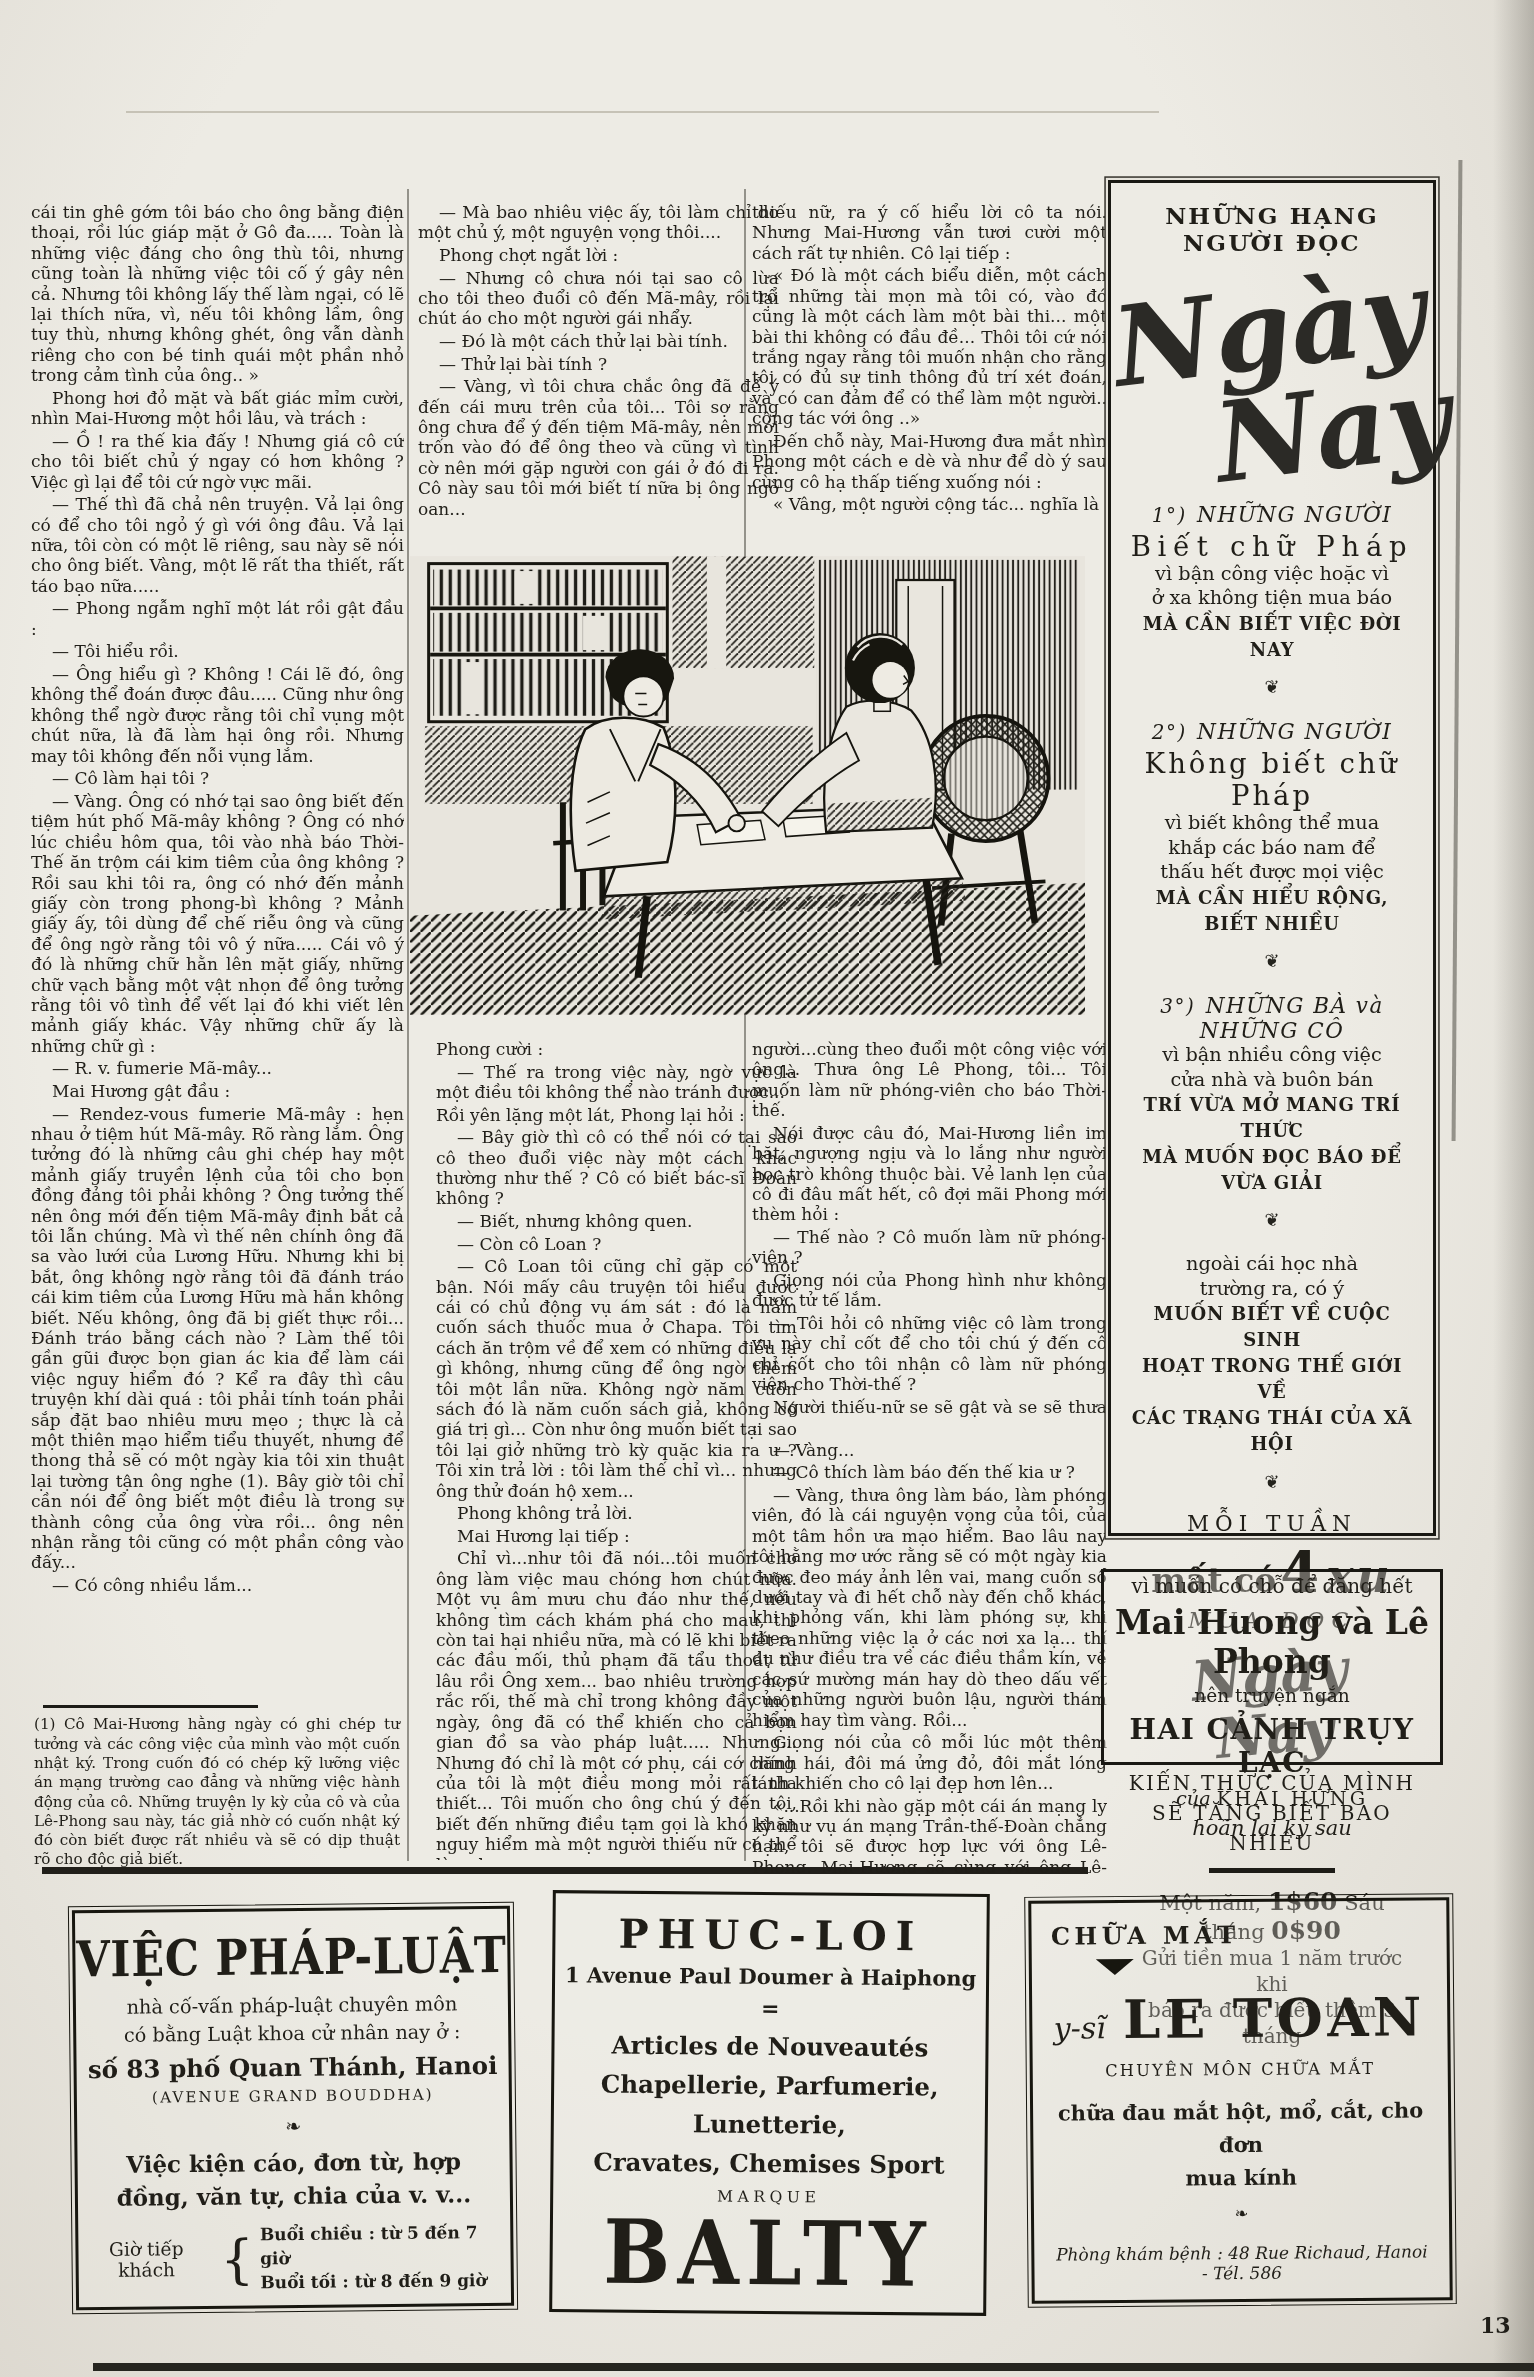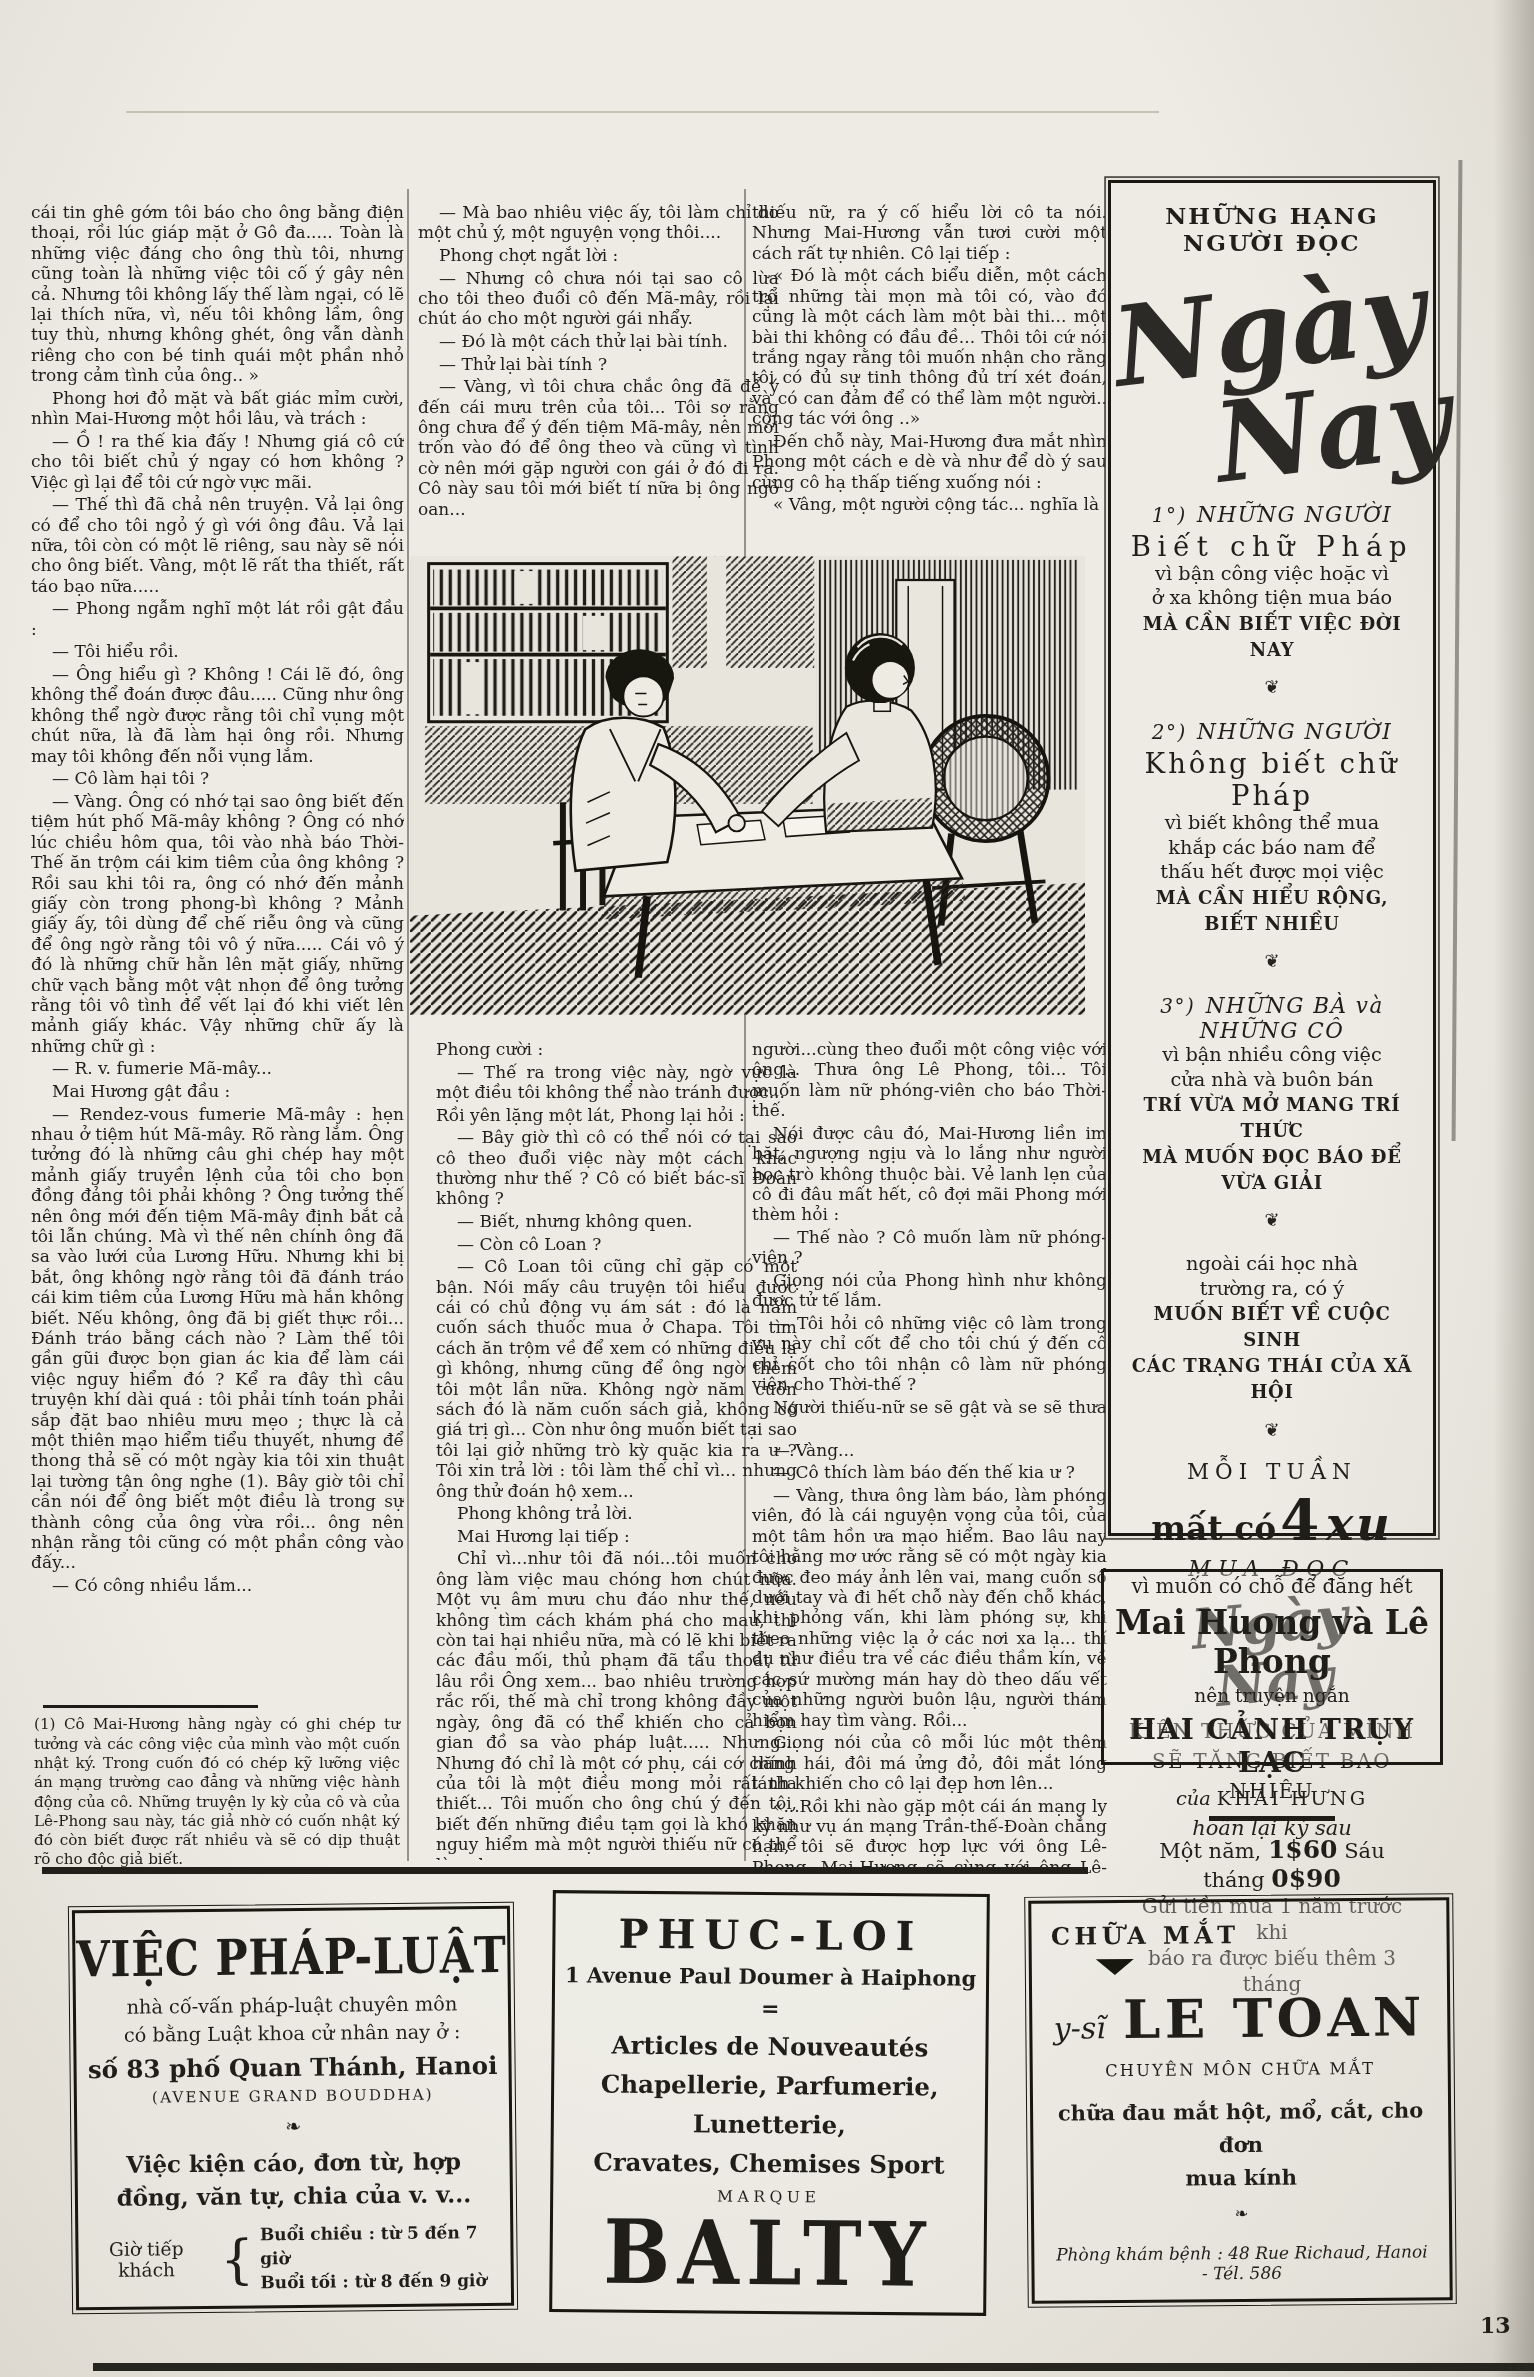--- a/index.html
+++ b/index.html
@@ -299,20 +299,21 @@
     <div class="reader-line">cửa nhà và buôn bán</div>
     <div class="reader-caps">TRÍ VỪA MỞ MANG TRÍ THỨC</div>
     <div class="reader-caps">MÀ MUỐN ĐỌC BÁO ĐỂ VỪA GIẢI</div>
     <div class="ornament">❦</div>
   </div>
 
   <div class="reader">
     <div class="reader-line">ngoài cái học nhà</div>
     <div class="reader-line">trường ra, có ý</div>
     <div class="reader-caps">MUỐN BIẾT VỀ CUỘC SINH</div>
+    <div class="reader-caps">HOẠT TRONG THẾ GIỚI VỀ</div>
     <div class="reader-caps">CÁC TRẠNG THÁI CỦA XÃ HỘI</div>
     <div class="ornament">❦</div>
   </div>
 
   <div class="weekly">
     <div class="wk-line1">MỖI TUẦN</div>
     <div class="wk-xu">
       <span class="pre">mất có</span>
       <span class="val">4</span>
       <span class="unit">xu</span>

